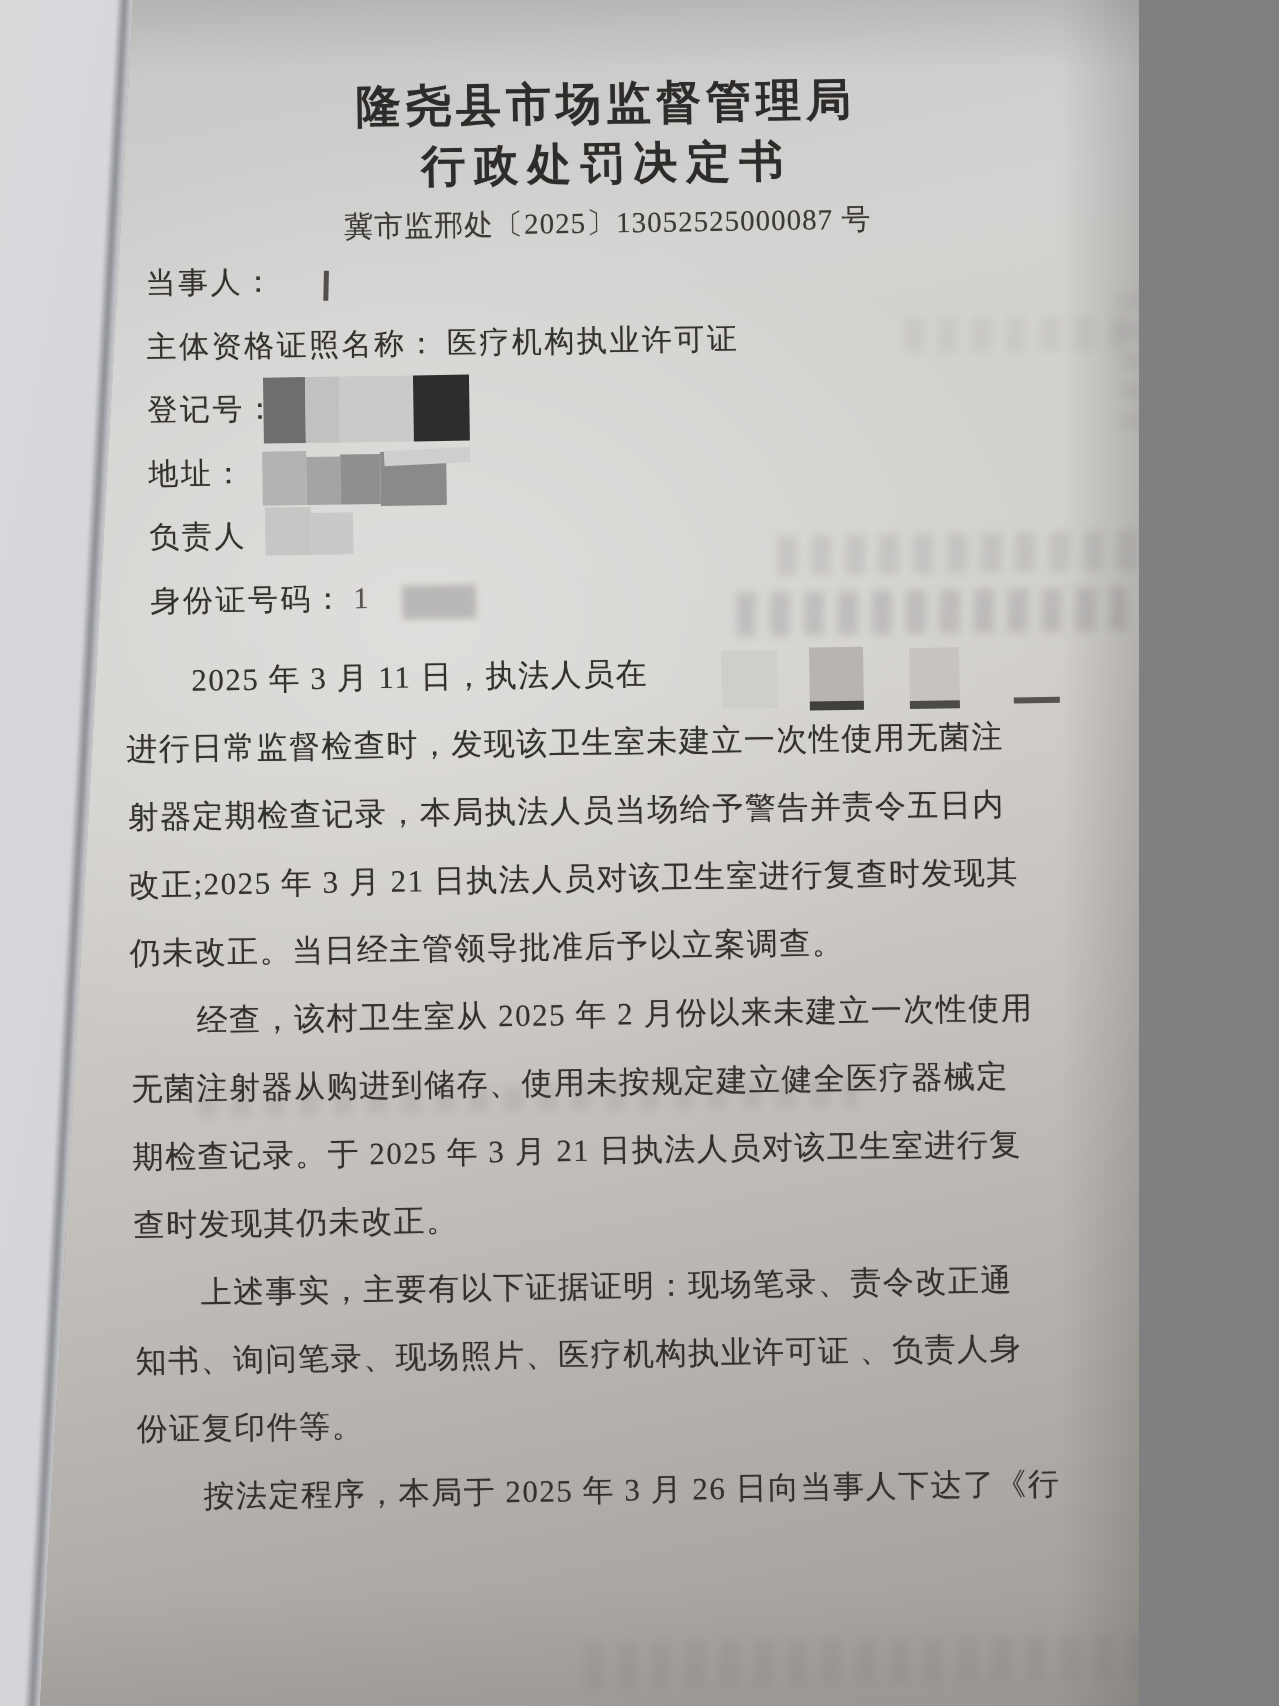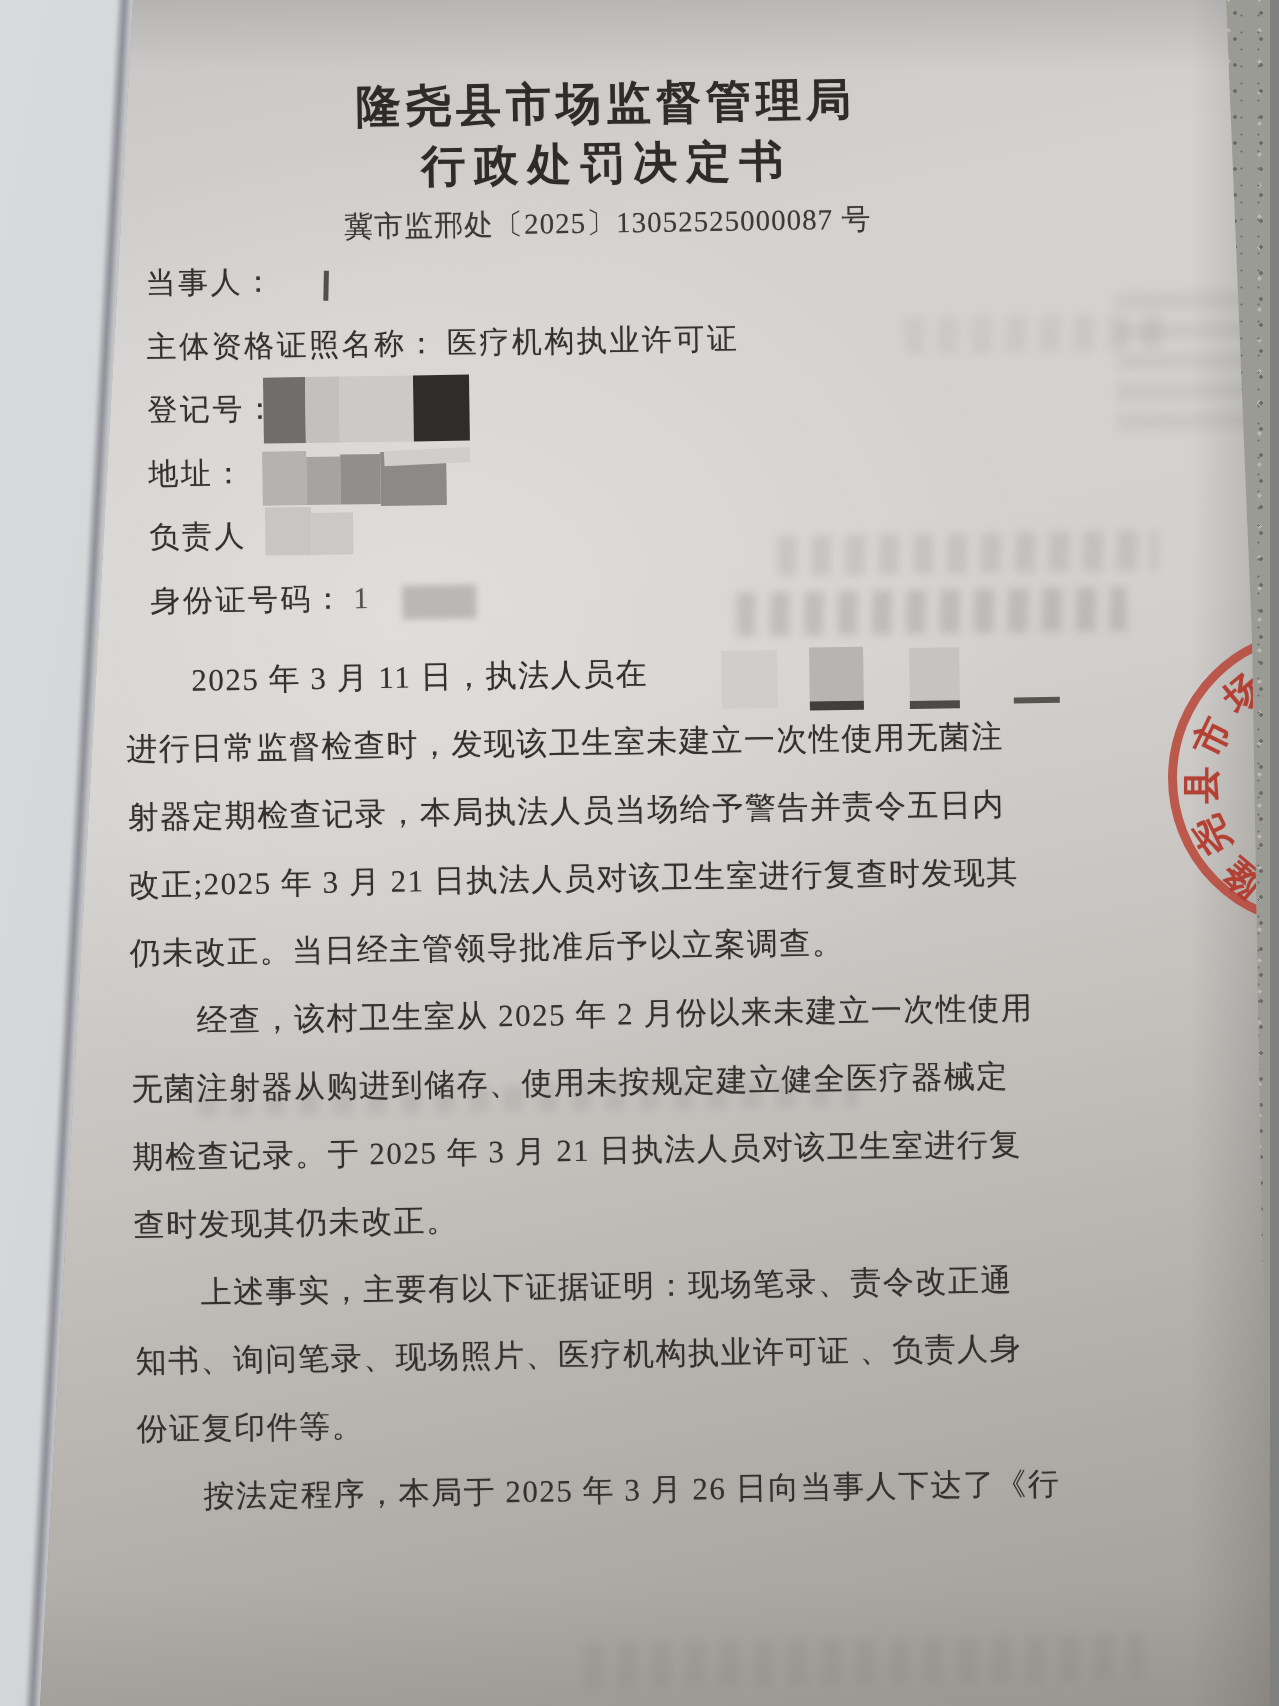--- a/index.html
+++ b/index.html
@@ -1,17 +1,17 @@
 <!DOCTYPE html>
 <html><head>
 <meta charset="utf-8">
 <style>
   html,body{margin:0;padding:0;background:#808080;}
   .canvas{
-    position:relative;width:1270px;height:1706px;overflow:hidden;
+    position:relative;width:1139px;height:1706px;overflow:hidden;
     font-family:"Liberation Serif","DejaVu Serif",serif;
     background-color:#9b9b96;
     background-image:
       radial-gradient(#6d6d67 1.6px, transparent 1.7px),
       radial-gradient(#7c7c76 1.2px, transparent 1.3px),
       radial-gradient(#b7b7b1 2px, transparent 2.1px);
     background-size:26px 26px,17px 17px,31px 31px;
     background-position:0 0,9px 7px,4px 15px;
   }
   .underpage{

